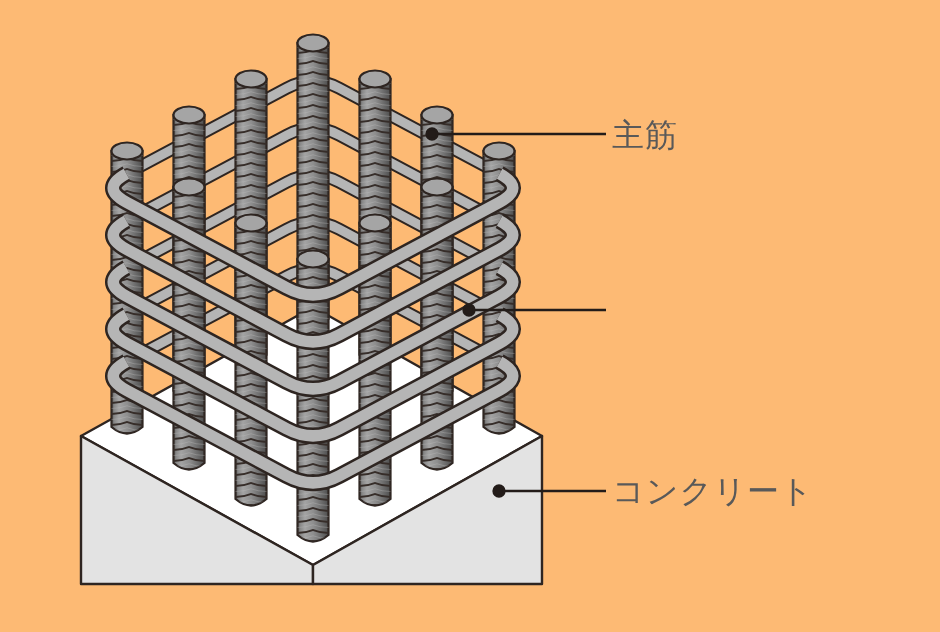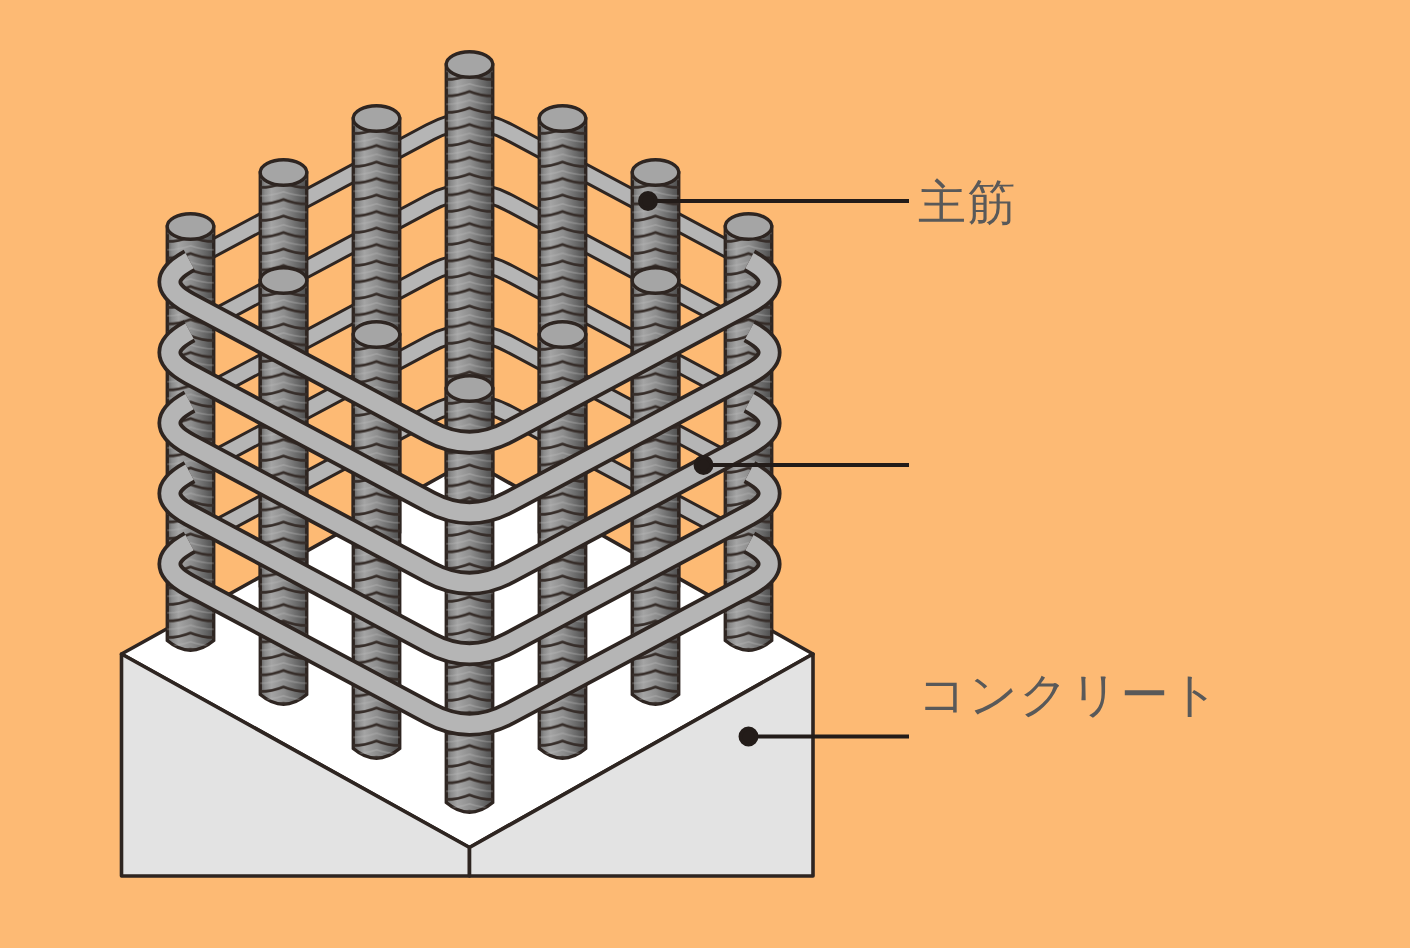--- a/index.html
+++ b/index.html
@@ -7,21 +7,21 @@
     position:relative;width:940px;height:632px;background:#fdba74;overflow:hidden;
     font-family:"Liberation Sans","DejaVu Sans",sans-serif;
   }
   #stage svg{position:absolute;left:0;top:0;}
   .callout-label{
     position:absolute;left:612px;color:#595959;font-size:32px;line-height:36px;
     letter-spacing:1px;white-space:nowrap;font-weight:500;
   }
   #label-main-rebar{top:117px;}
   #label-hoop{top:293px;}
-  #label-concrete{top:445px;}
+  #label-concrete{top:473px;}
 </style>
 </head>
 <body>
 
 <div id="stage">
 
   <svg width="940" height="632" viewBox="0 0 940 632">
     <defs>
       <linearGradient id="barGrad" x1="0" y1="0" x2="1" y2="0">
         <stop offset="0" stop-color="#5f5f5f"></stop>

